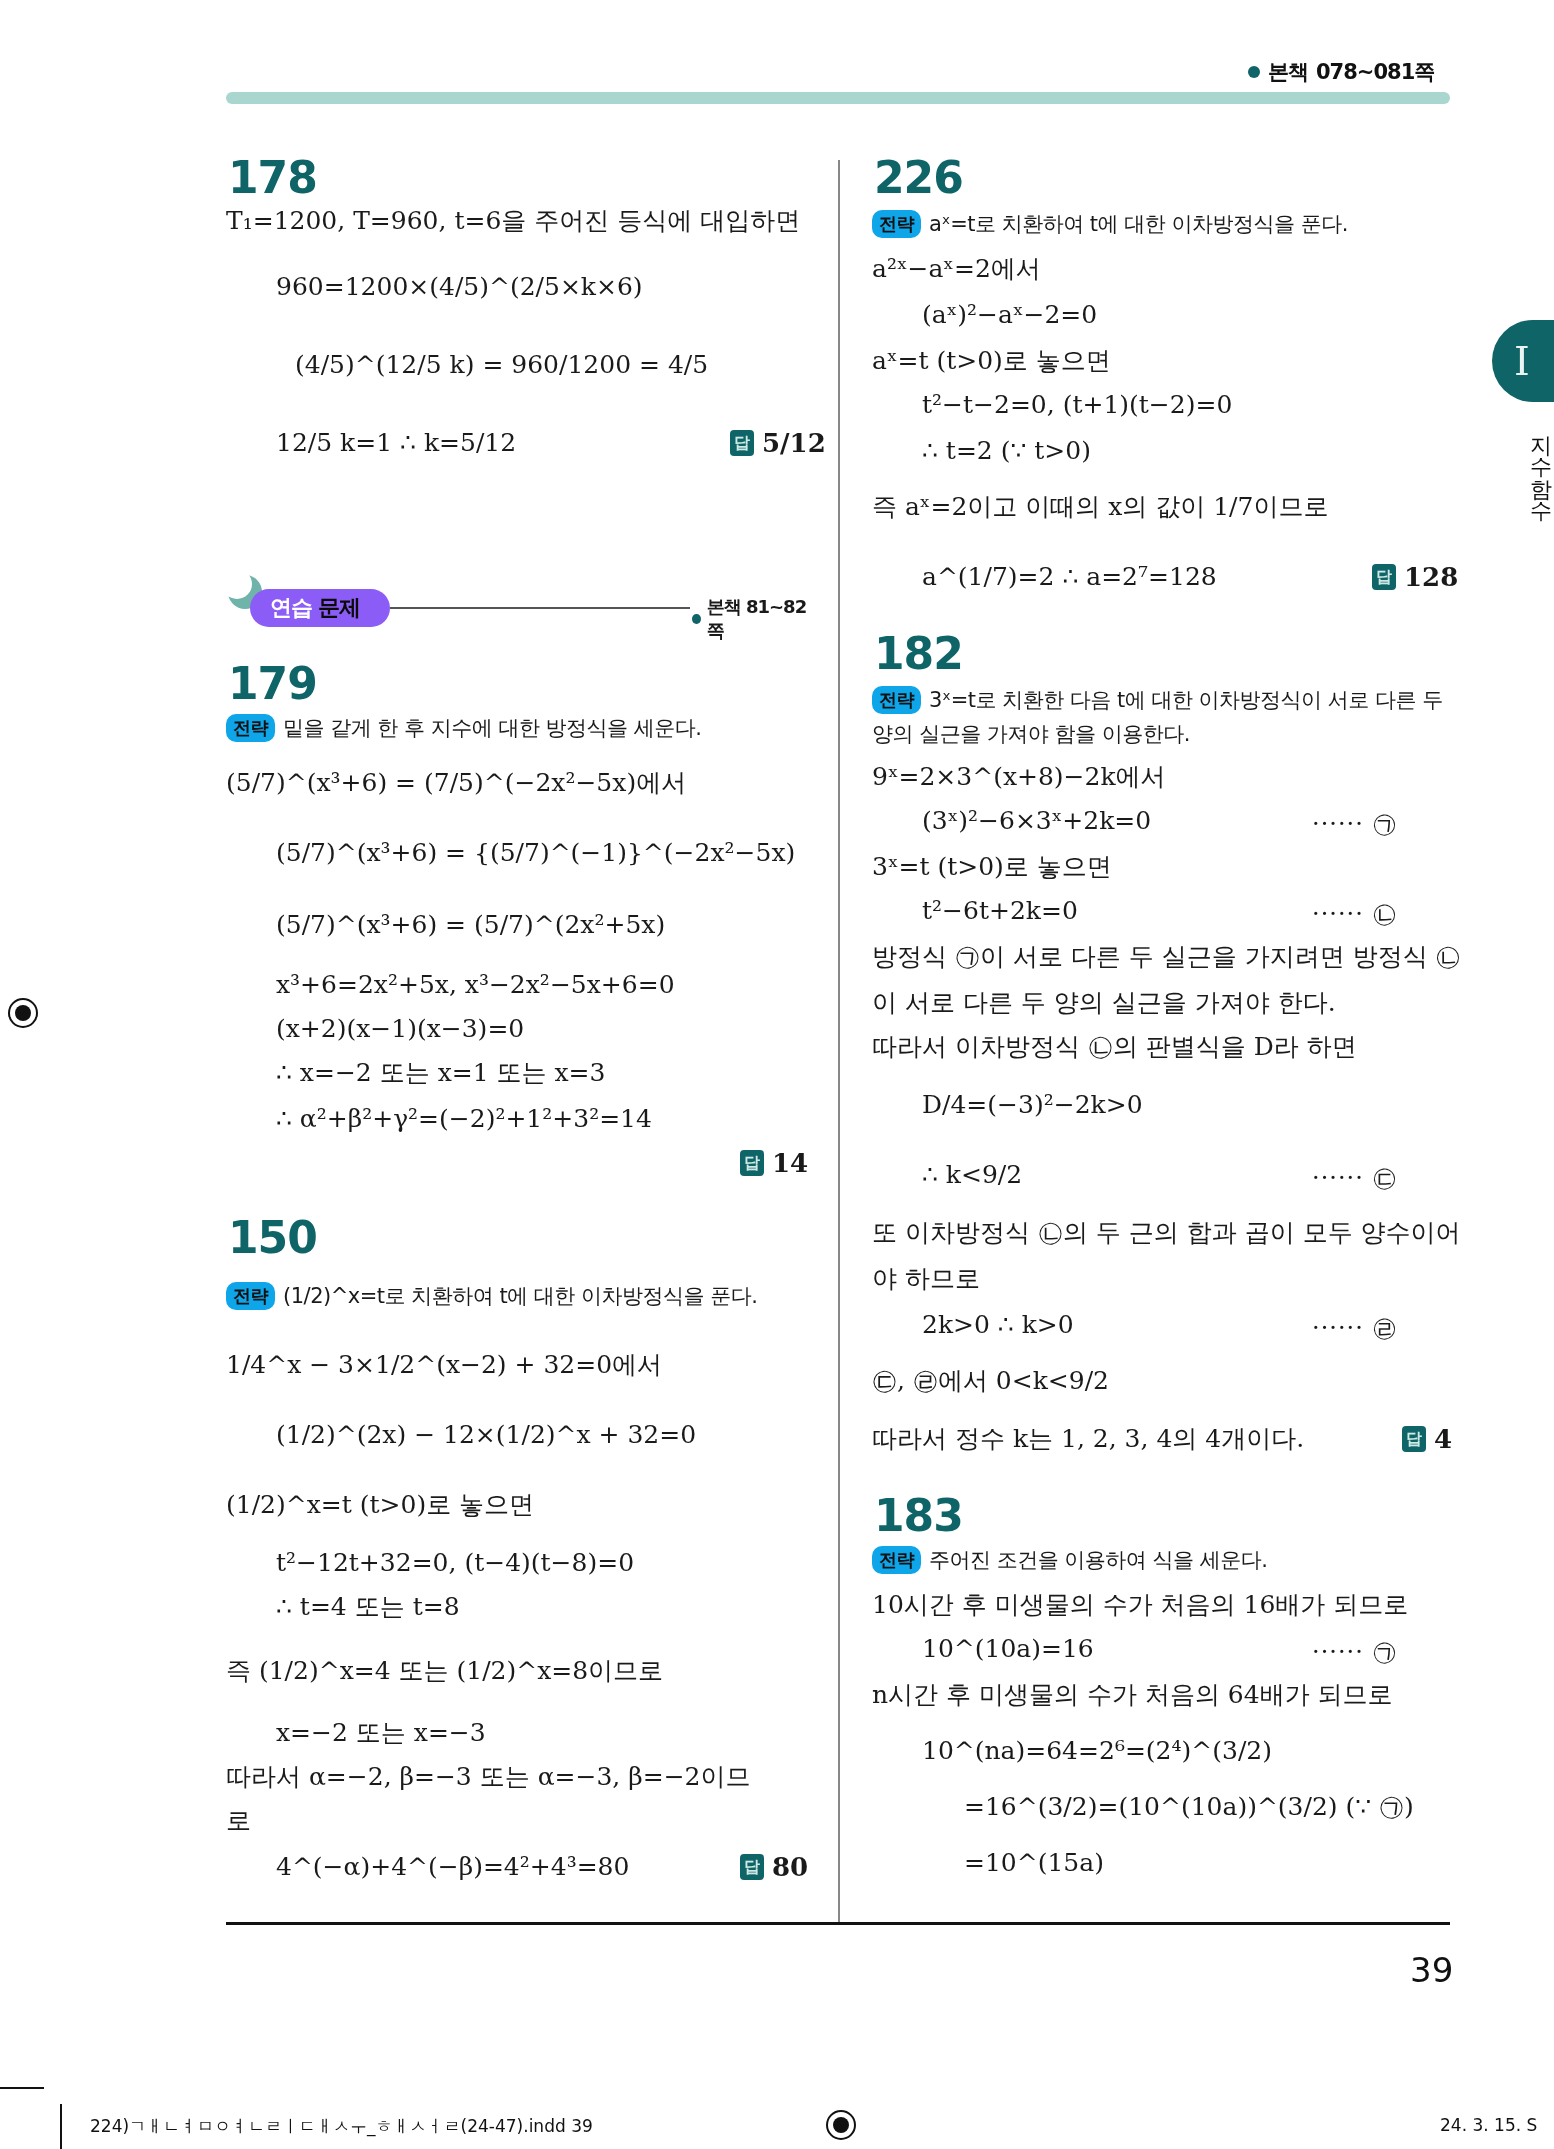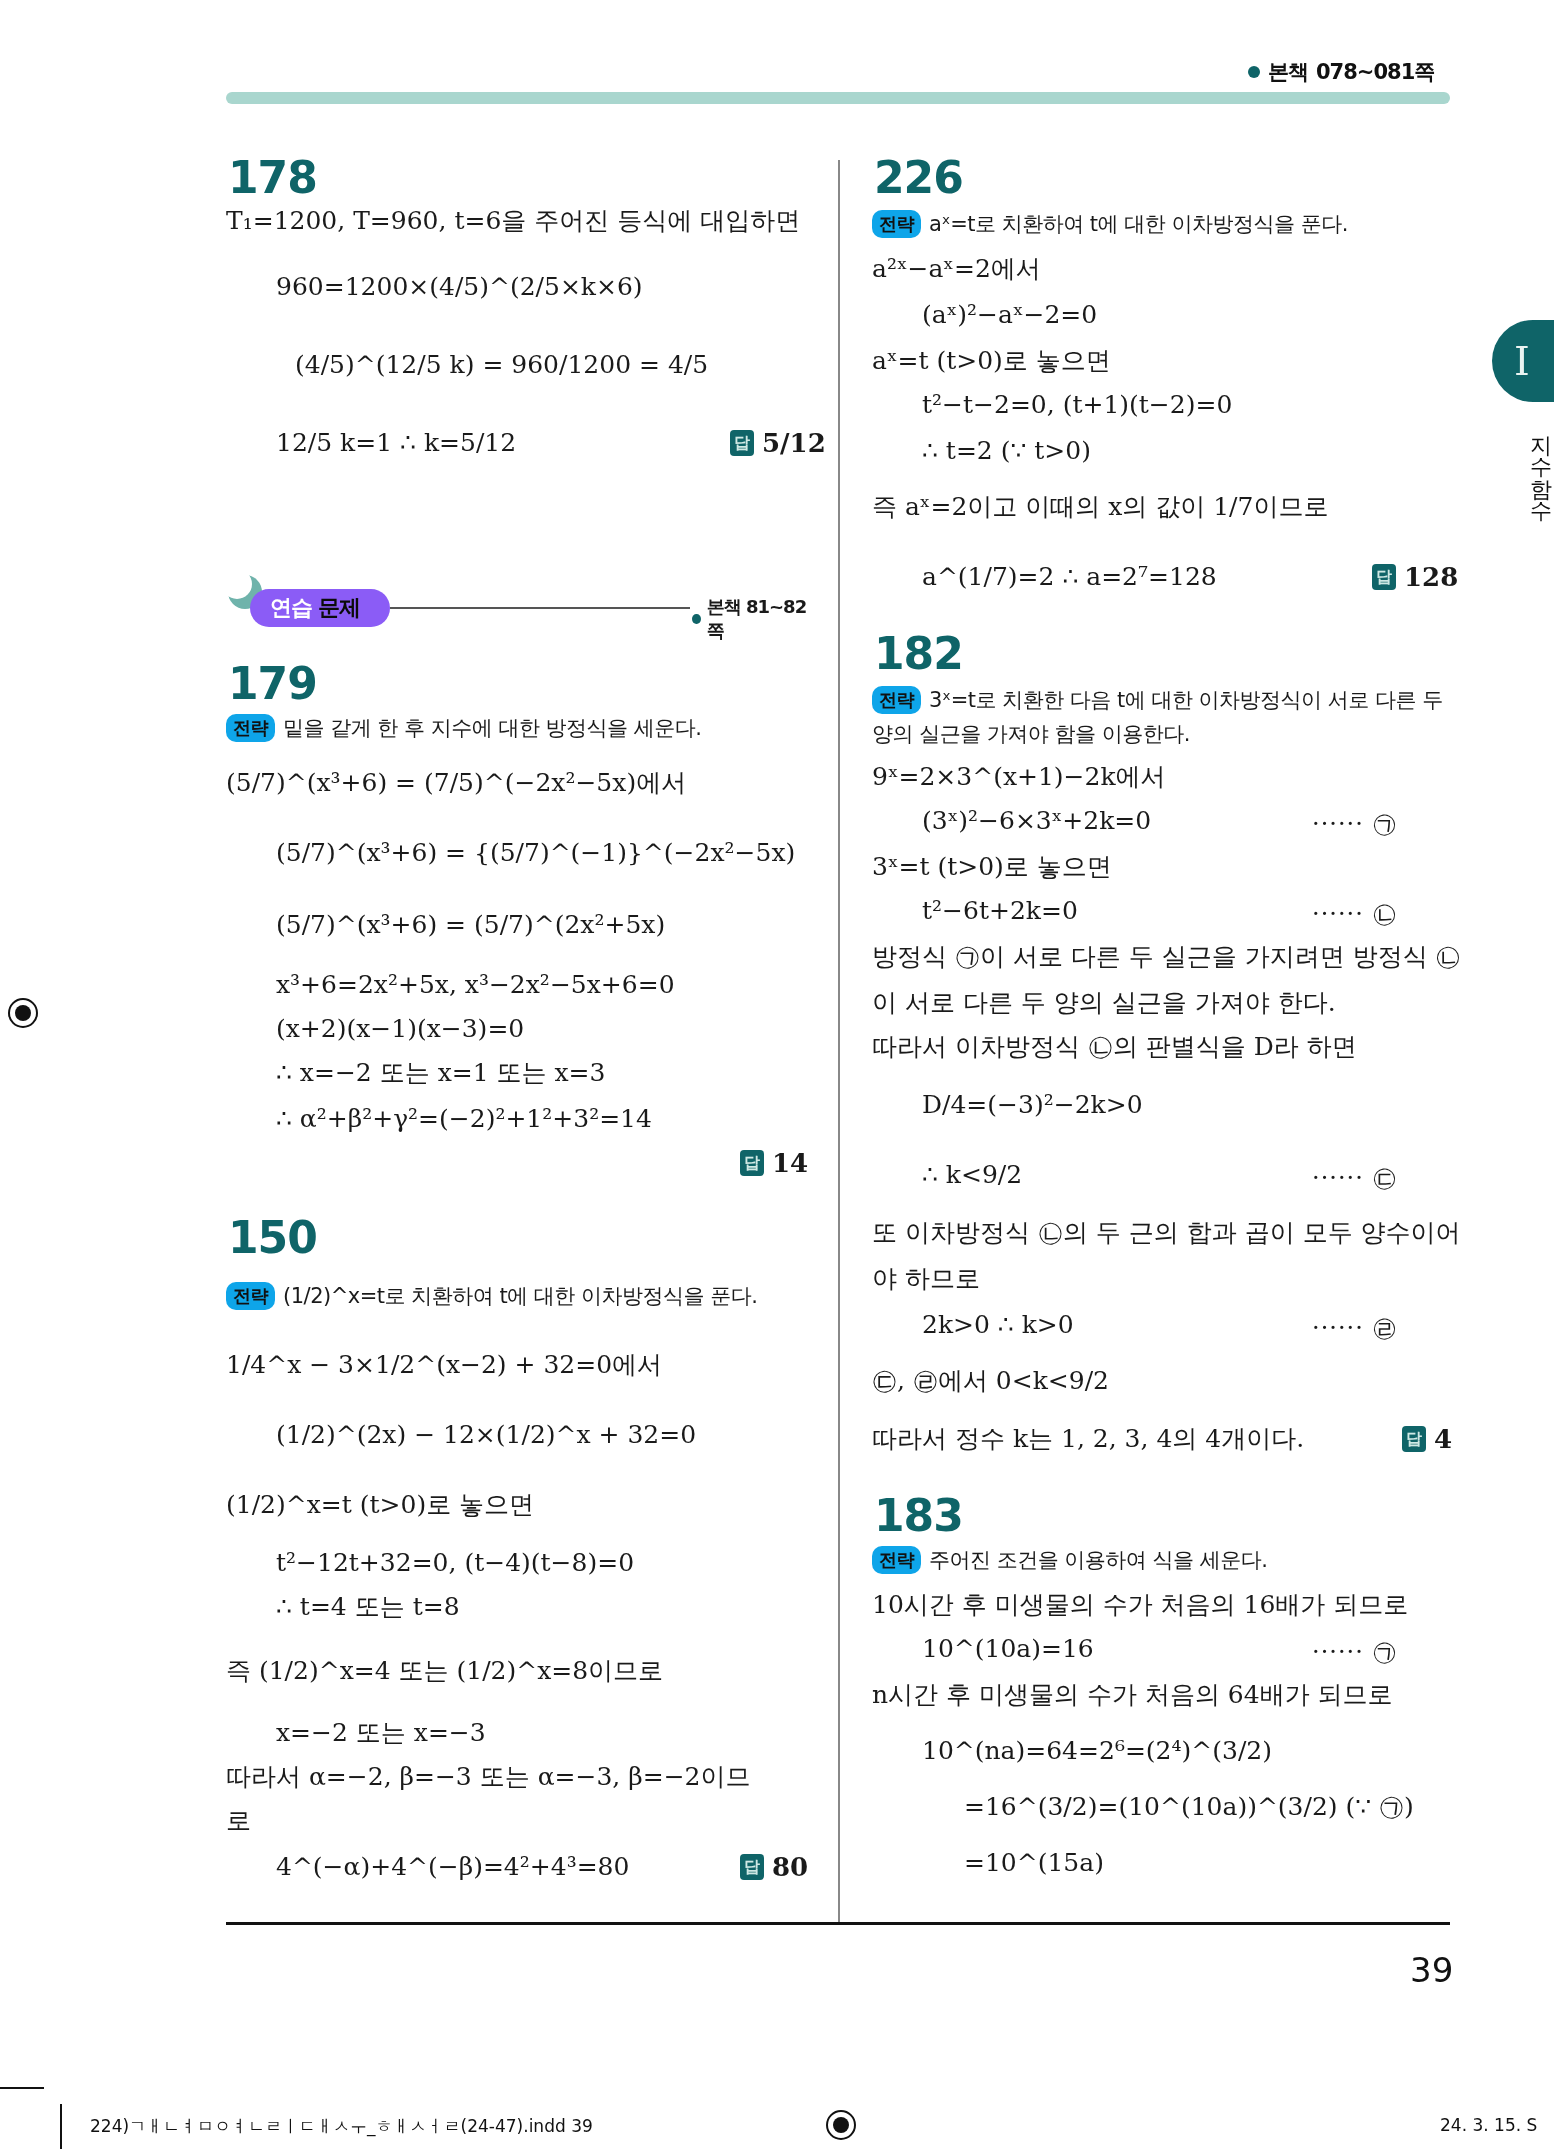--- a/index.html
+++ b/index.html
@@ -155,21 +155,21 @@
     <span class="ans-tag">답</span>
     <span>128</span>
   </div>
 
   <div class="abs pnum" style="left:2px;top:632px;">182</div>
   <div class="strategy" style="left:0;top:686px;">
     <span class="tag">전략</span>
     <span>3ˣ=t로 치환한 다음 t에 대한 이차방정식이 서로 다른 두</span>
   </div>
   <div class="strategy" style="left:0;top:720px;">양의 실근을 가져야 함을 이용한다.</div>
-  <div class="line" style="left:0;top:762px;">9ˣ=2×3^(x+1)−2k에서</div>
+  <div class="line" style="left:0;top:762px;">9ˣ=2×3^(x+8)−2k에서</div>
   <div class="line" style="left:50px;top:806px;">(3ˣ)²−6×3ˣ+2k=0</div>
   <div class="circ" style="left:440px;top:808px;">······ ㉠</div>
   <div class="line" style="left:0;top:852px;">3ˣ=t (t&gt;0)로 놓으면</div>
   <div class="line" style="left:50px;top:896px;">t²−6t+2k=0</div>
   <div class="circ" style="left:440px;top:898px;">······ ㉡</div>
   <div class="line" style="left:0;top:942px;">방정식 ㉠이 서로 다른 두 실근을 가지려면 방정식 ㉡</div>
   <div class="line" style="left:0;top:988px;">이 서로 다른 두 양의 실근을 가져야 한다.</div>
   <div class="line" style="left:0;top:1032px;">따라서 이차방정식 ㉡의 판별식을 D라 하면</div>
   <div class="line" style="left:50px;top:1090px;">D/4=(−3)²−2k&gt;0</div>
   <div class="line" style="left:50px;top:1160px;">∴ k&lt;9/2</div>

